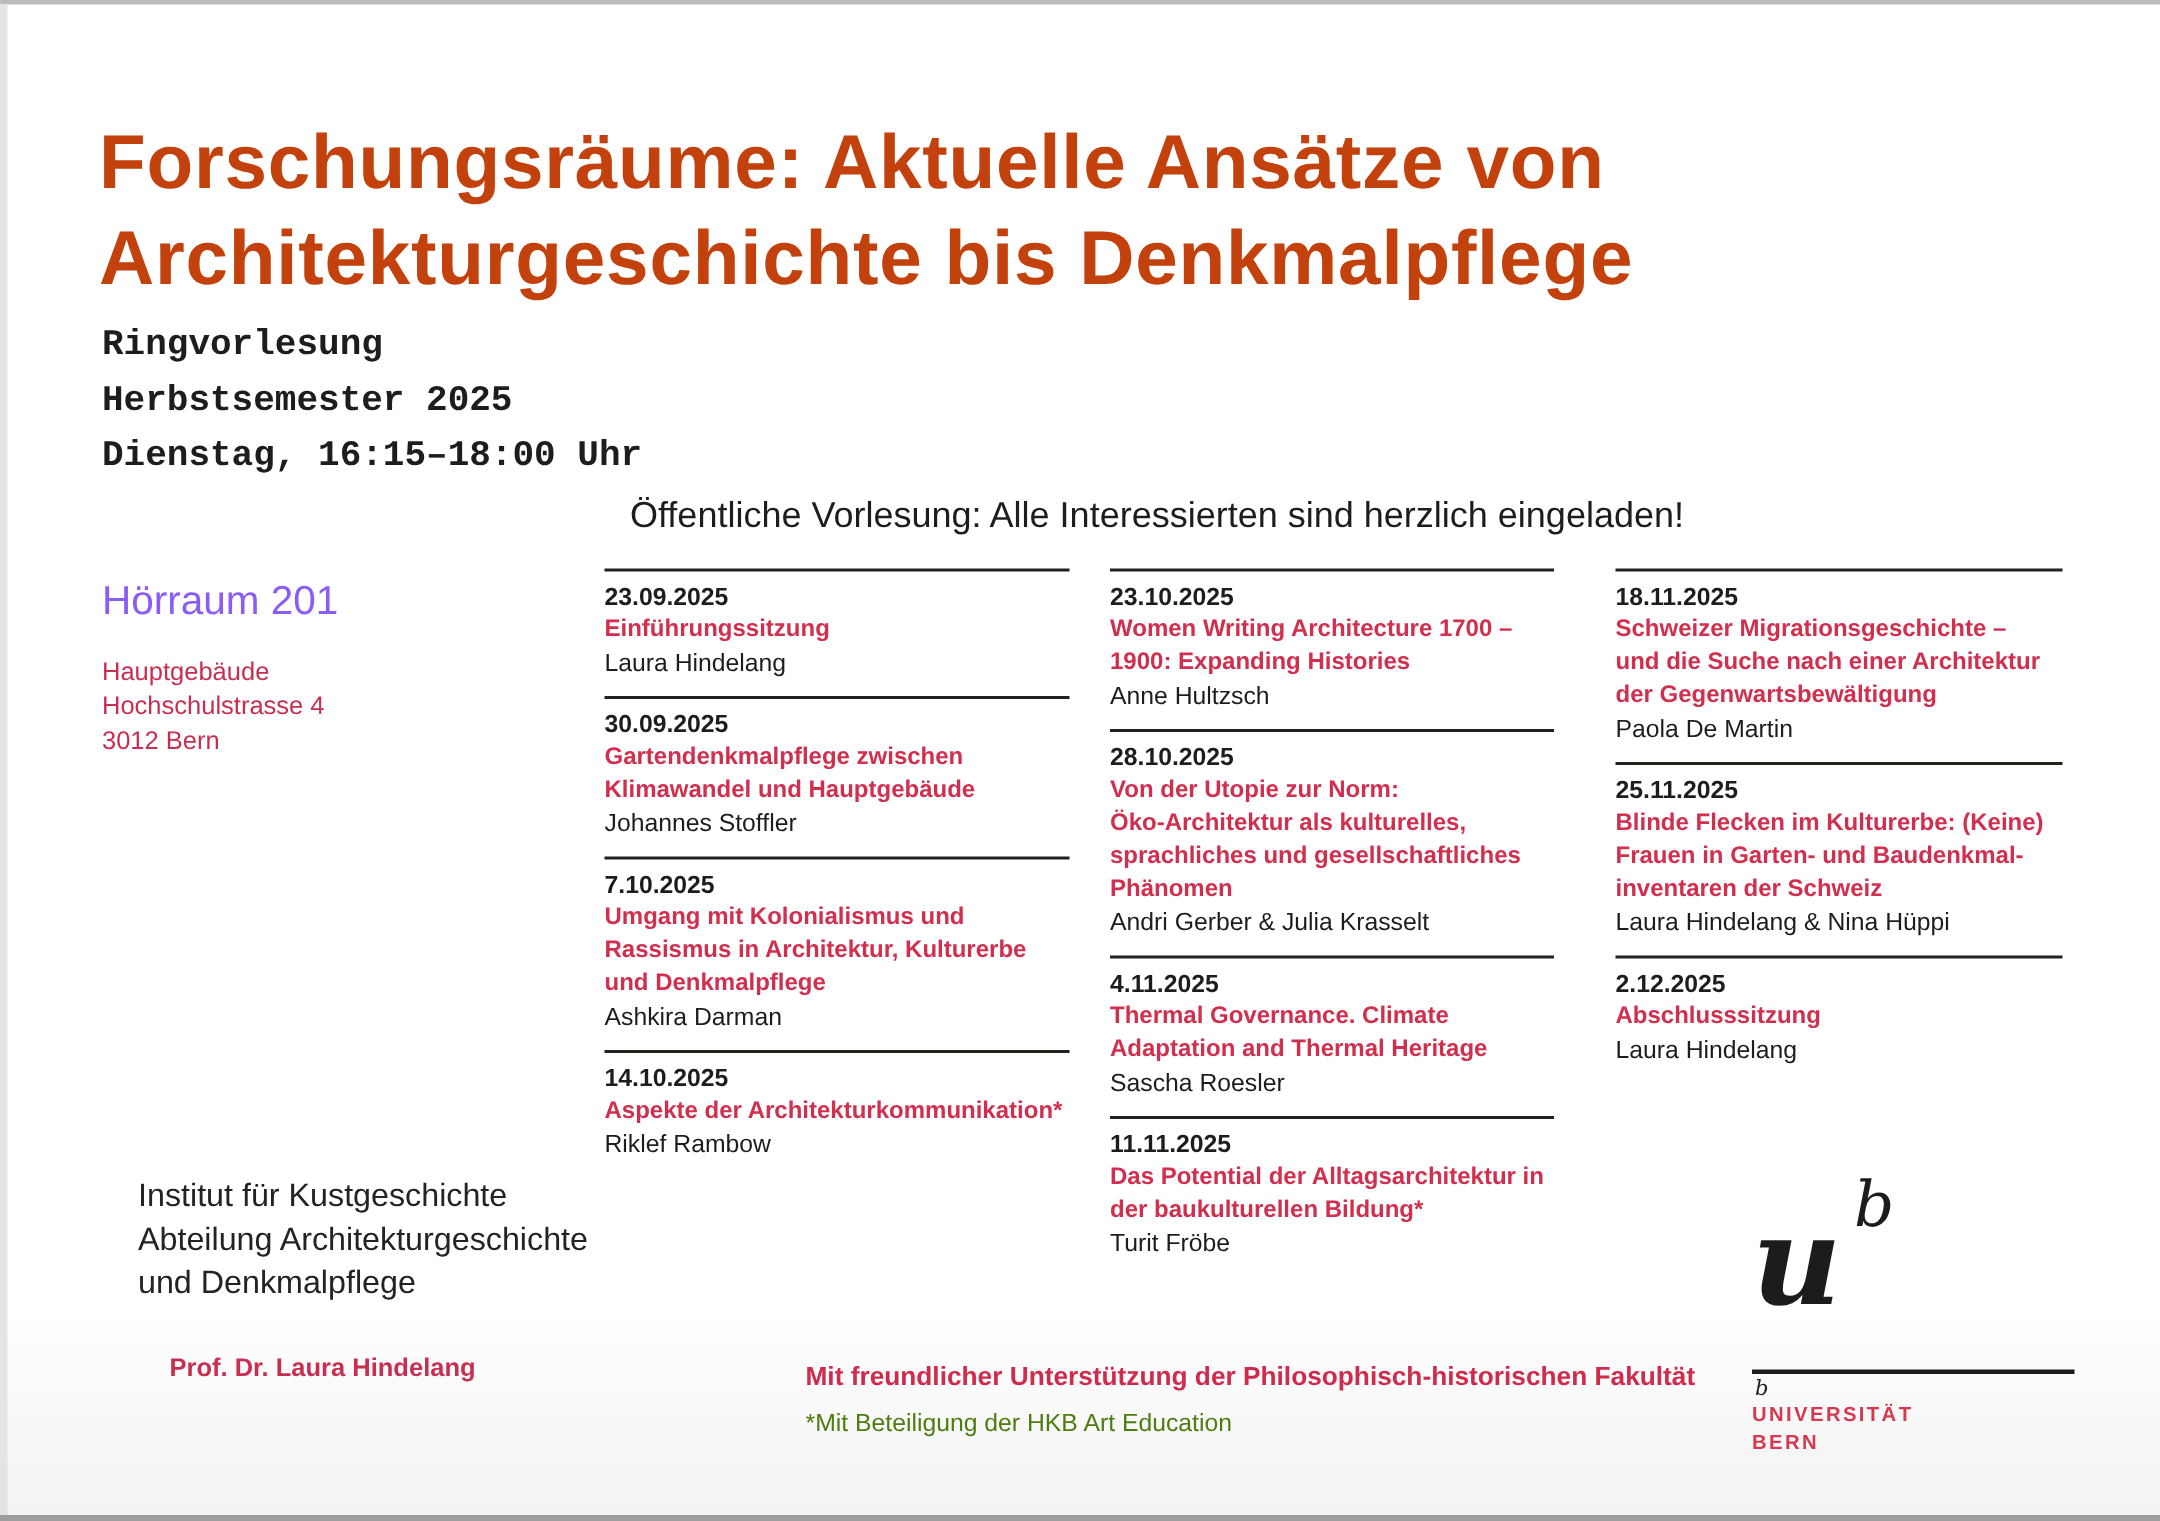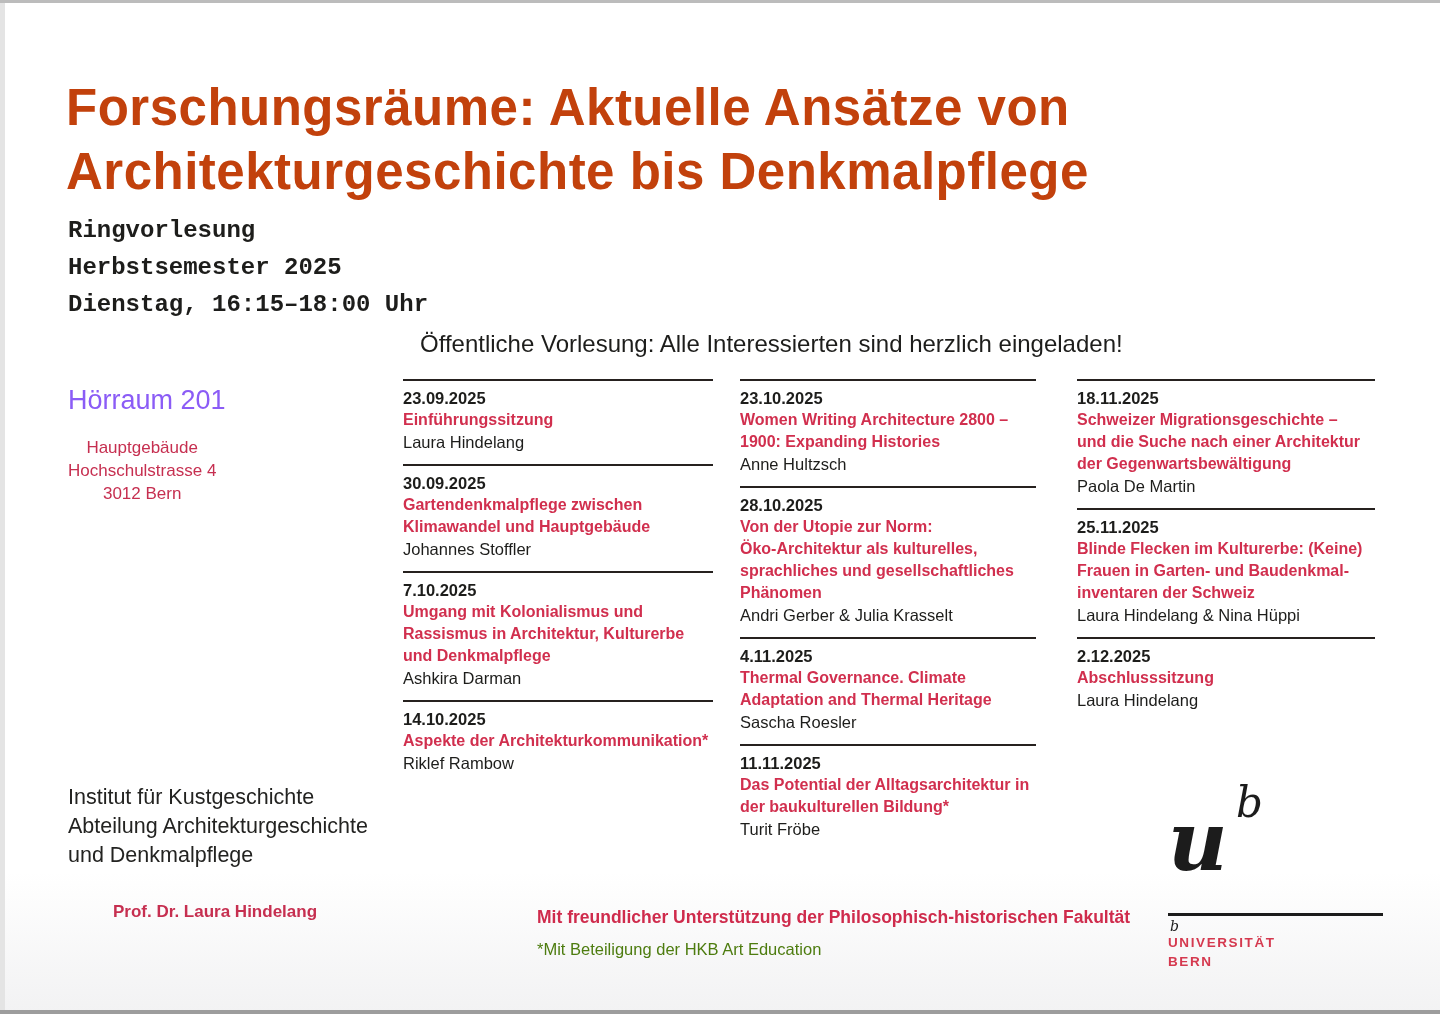--- a/index.html
+++ b/index.html
@@ -31,28 +31,28 @@
 
   .public-note{
     left:420px;top:330px;width:850px;text-align:left;
     font-size:24px;color:#1d1d1b;
   }
 
   .room{
     left:68px;top:385px;font-size:27px;color:#8b5cf6;
   }
   .address{
-    left:68px;top:436px;font-size:17px;line-height:23px;color:#c62f50;text-align:center;
+    left:68px;top:436px;font-size:17px;line-height:23px;color:#c62f50;
   }
   .address span{display:block;}
 
   .institute{
     left:68px;top:783px;font-size:21.5px;line-height:29px;color:#232321;
   }
-  .institute span{display:block;}
+  .institute span{display:block;margin-left:24px;}
 
   .organizer{
     left:68px;top:902px;font-size:17px;font-weight:700;color:#c62f50;margin-left:45px;
   }
 
   .support{
     left:537px;top:907px;font-size:17.5px;font-weight:700;color:#cf2b4c;
   }
   .footnote{
     left:537px;top:940px;font-size:16.5px;color:#4d7c0f;
@@ -142,21 +142,21 @@
 
   <div class="entry">
     <div class="edate">14.10.2025</div>
     <div class="etitle">Aspekte der Architekturkommunikation*</div>
     <div class="espeaker">Riklef Rambow</div>
   </div>
 </div>
 <div class="col col-1">
   <div class="entry">
     <div class="edate">23.10.2025</div>
-    <div class="etitle">Women Writing Architecture 2800 –
+    <div class="etitle">Women Writing Architecture 1700 –
 1900: Expanding Histories</div>
     <div class="espeaker">Anne Hultzsch</div>
   </div>
 
   <div class="entry">
     <div class="edate">28.10.2025</div>
     <div class="etitle">Von der Utopie zur Norm:
 Öko-Architektur als kulturelles,
 sprachliches und gesellschaftliches
 Phänomen</div>

